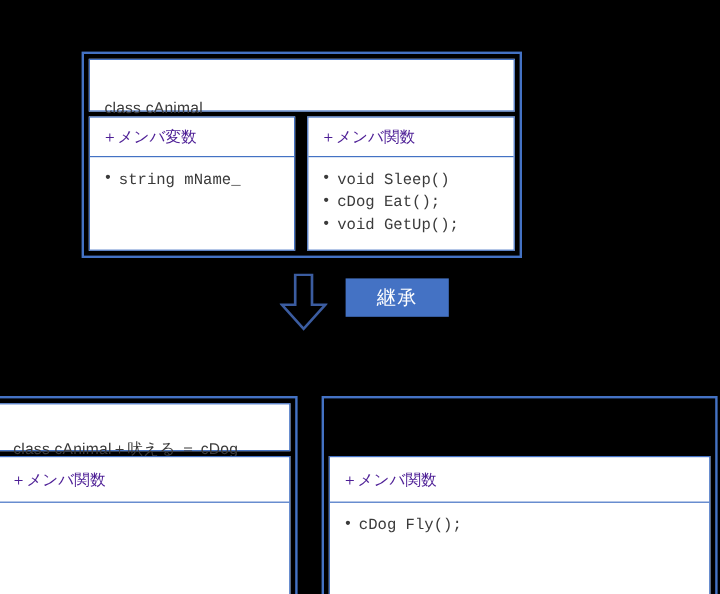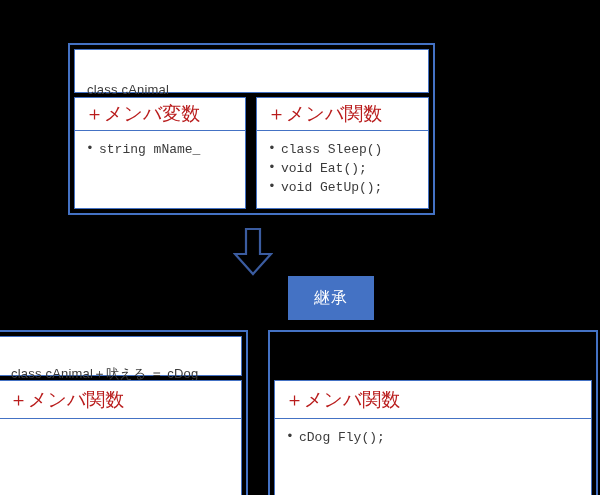--- a/index.html
+++ b/index.html
@@ -50,22 +50,22 @@
     flex-direction: column;
   }
   .compartment-header {
     box-sizing: border-box;
     border-bottom: 1px solid #4472c4;
     display: flex;
     align-items: center;
     padding: 0 10px;
   }
   .compartment-header-text {
-    font-size: 19px;
-    color: #b91c1c;
+    font-size: 13px;
+    color: #4c1d95;
     white-space: nowrap;
   }
   .compartment-body {
     flex: 1;
     padding: 9px 10px 0 10px;
     box-sizing: border-box;
   }
   .member-list {
     list-style: none;
     margin: 0;
@@ -124,26 +124,25 @@
     width: 40px;
     height: 48px;
   }
 
   
   #inheritance-label {
     position: absolute;
     left: 288px;
     top: 232px;
     width: 86px;
-    height: 44px;
+    height: 32px;
     background: #4472c4;
     display: flex;
     align-items: center;
     justify-content: center;
-    margin-top: 44px;
   }
   #inheritance-label .label-text {
     color: #ffffff;
     font-size: 16px;
     letter-spacing: 1px;
   }
 
   
   #dog-class-box {
     left: -8px;
@@ -192,22 +191,22 @@
         </ul>
       </div>
     </div>
 
     <div class="panel compartment" id="base-funcs-compartment">
       <div class="compartment-header">
         <span class="compartment-header-text">＋メンバ関数</span>
       </div>
       <div class="compartment-body">
         <ul class="member-list">
-          <li>class Sleep()</li>
-          <li>void Eat();</li>
+          <li>void Sleep()</li>
+          <li>cDog Eat();</li>
           <li>void GetUp();</li>
         </ul>
       </div>
     </div>
 
   </div>
 </div>
 
 <div id="inheritance-arrow">
   <svg width="40" height="48" viewBox="0 0 40 48" xmlns="http://www.w3.org/2000/svg">

